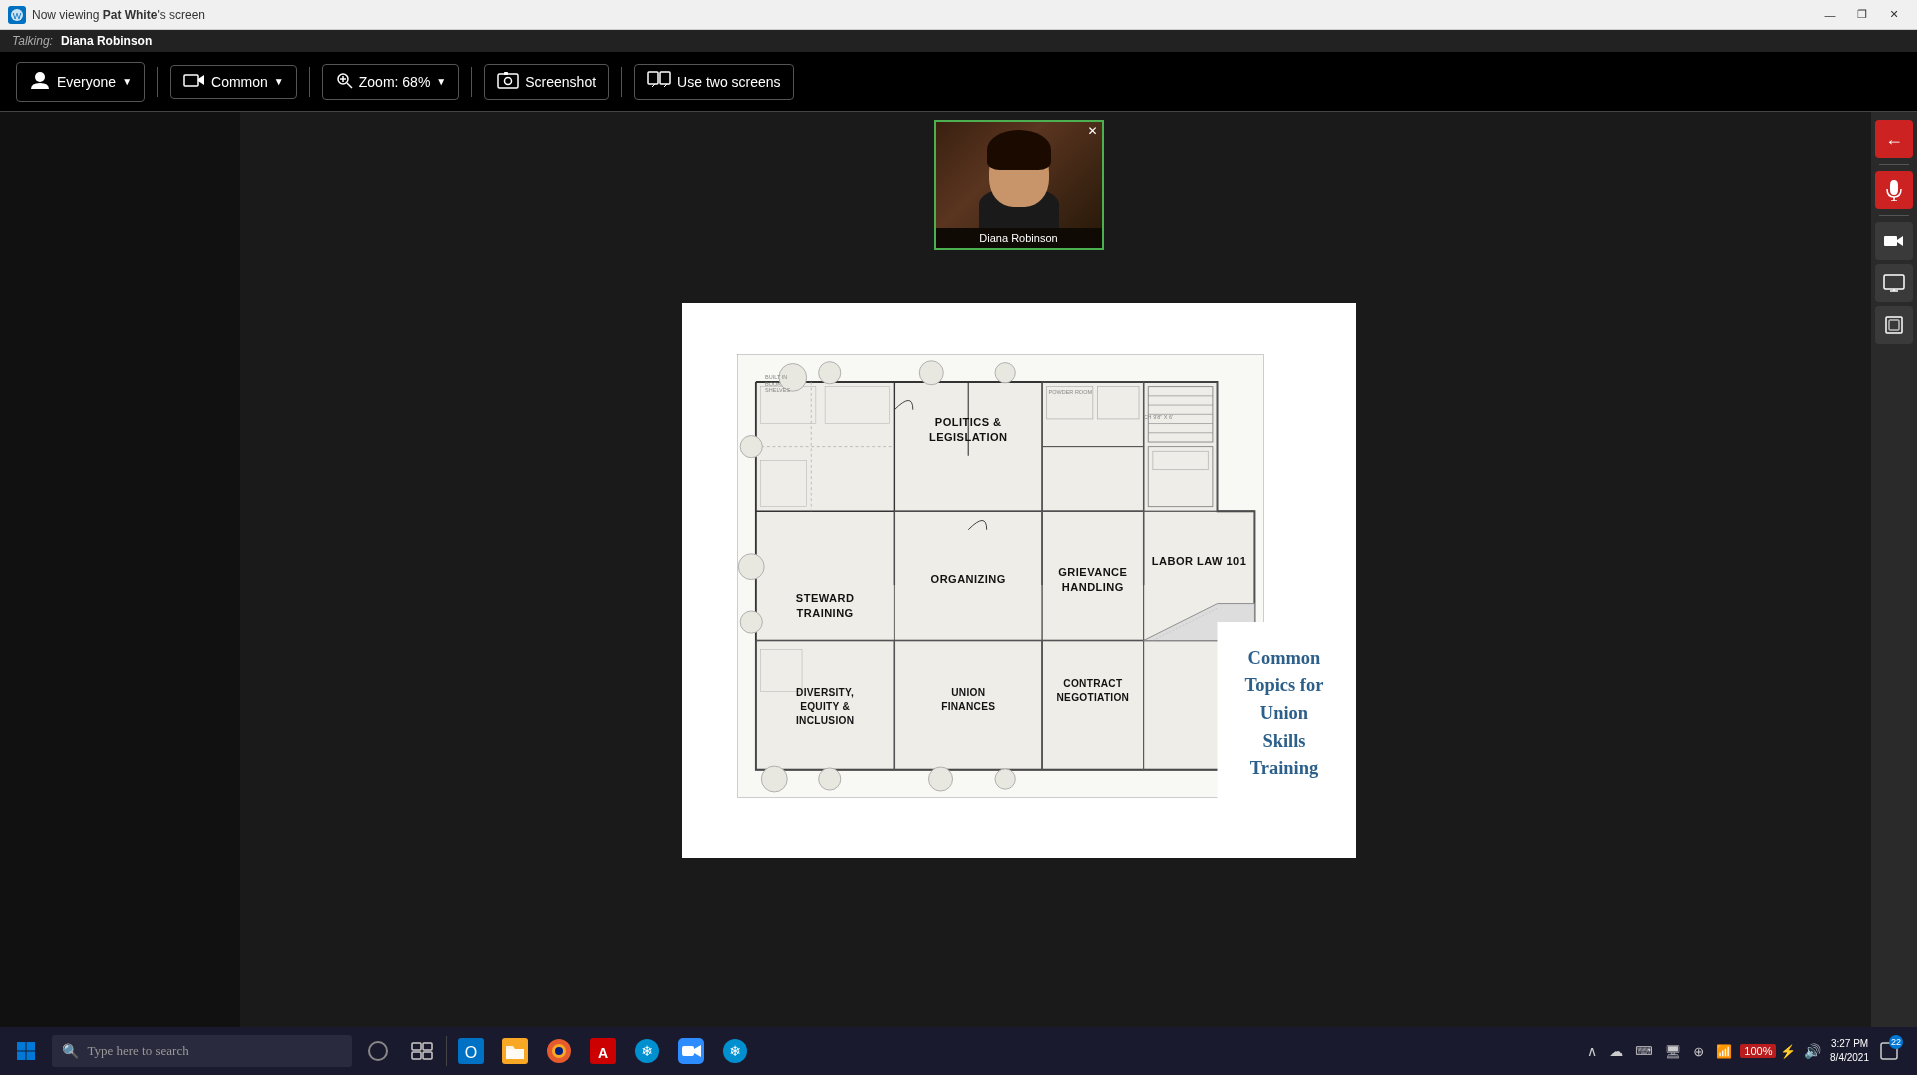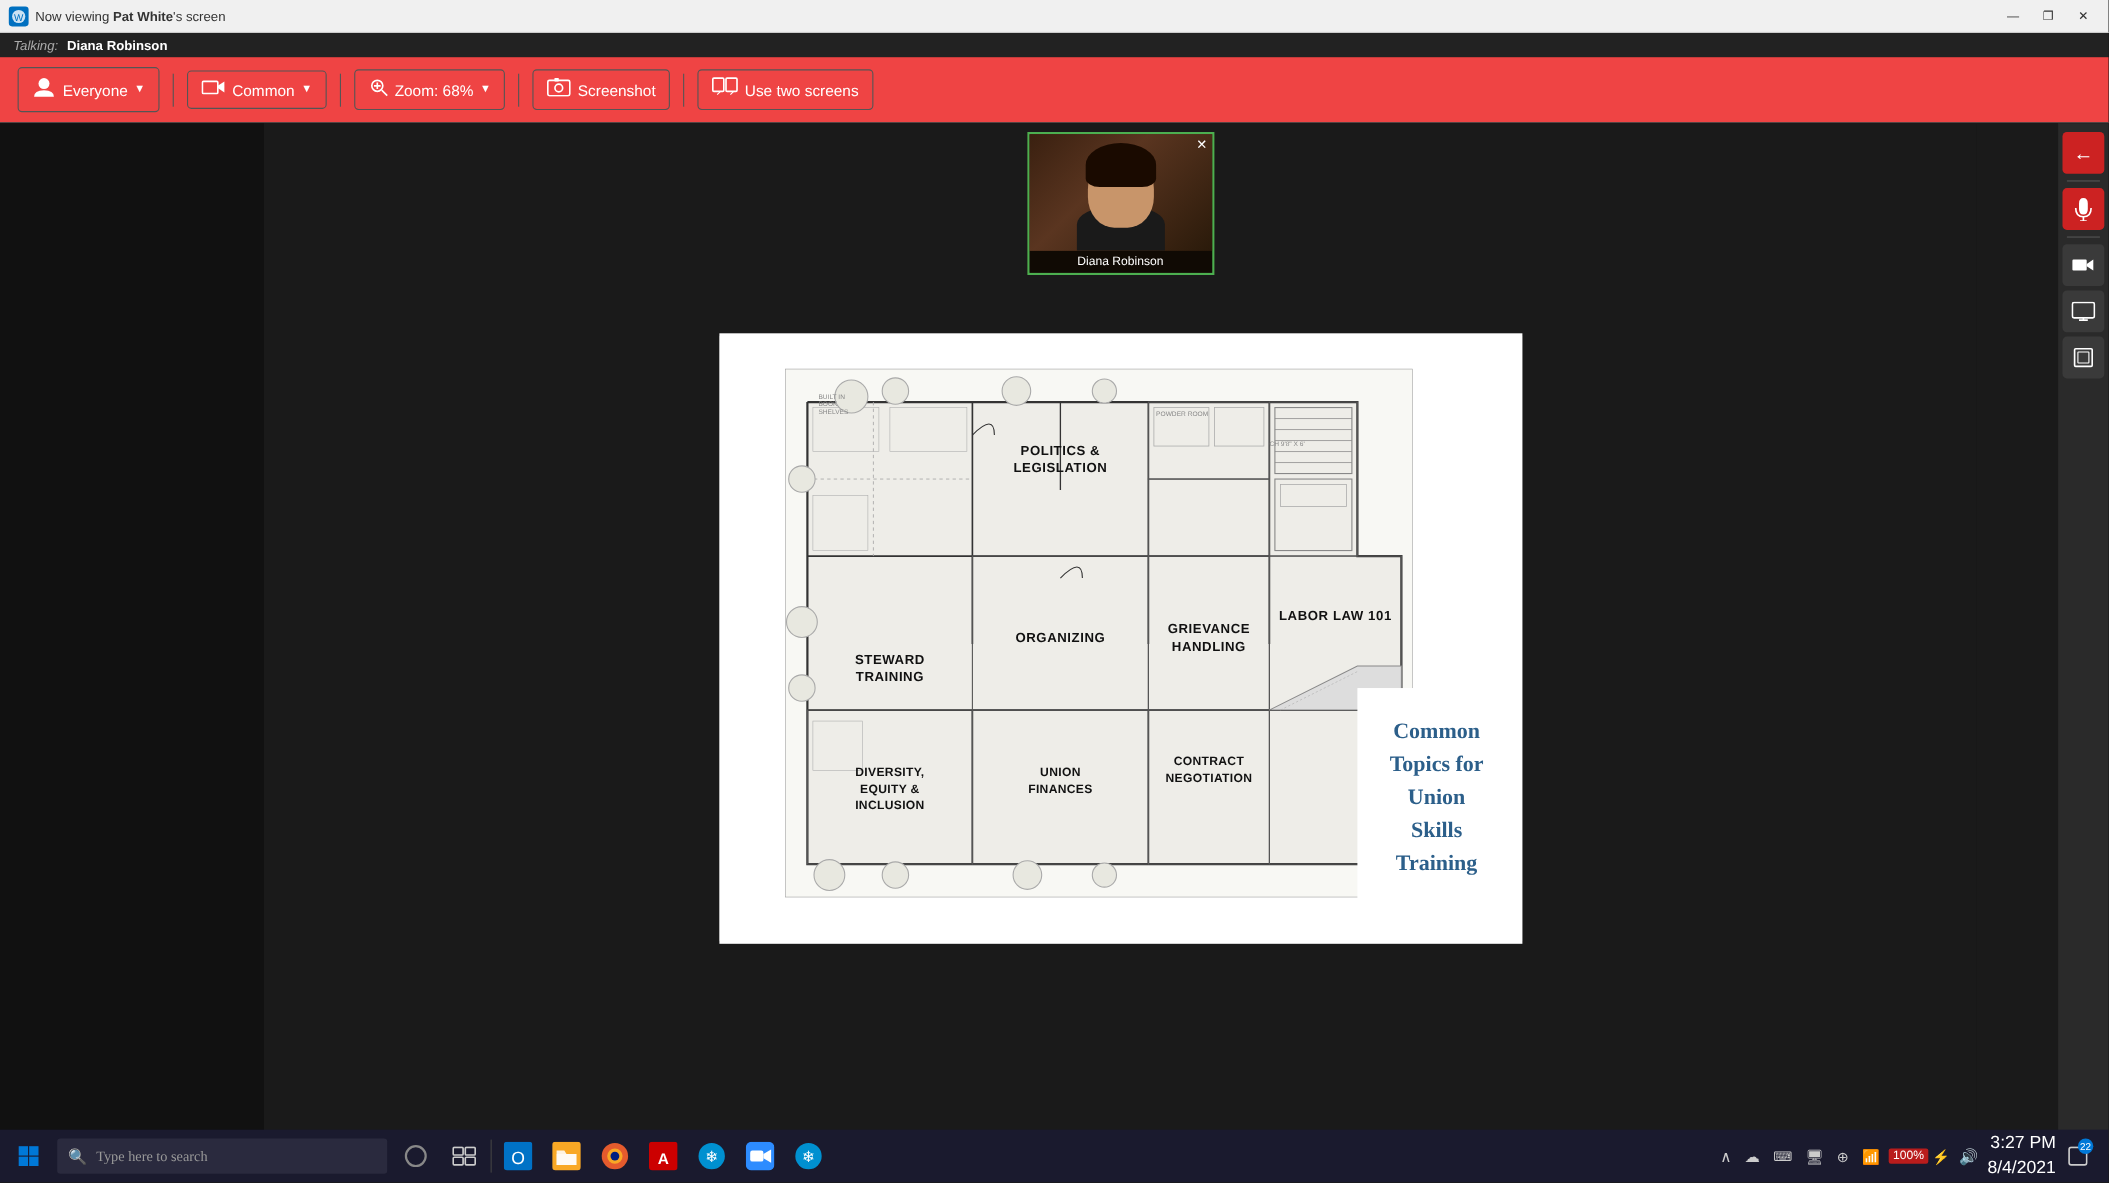--- a/index.html
+++ b/index.html
@@ -57,21 +57,21 @@
       color: #333;
       cursor: pointer;
       border: none;
       background: transparent;
     }
 
     
     #toolbar {
       width: 100%;
       height: 60px;
-      background: #ef4444;
+      background: #000000;
       display: flex;
       align-items: center;
       padding: 0 16px;
       gap: 8px;
       border-bottom: 1px solid #444;
     }
     .toolbar-item {
       display: flex;
       align-items: center;
       gap: 6px;
@@ -314,23 +314,23 @@
       padding: 2px 4px;
     }
     .taskbar-battery {
       background: #b91c1c;
       color: white;
       font-size: 11px;
       padding: 1px 4px;
       border-radius: 2px;
     }
     .taskbar-time {
-      text-align: right;
-      color: white;
-      font-size: 16px;
+      text-align: center;
+      color: white;
+      font-size: 10px;
       line-height: 1.4;
       cursor: pointer;
     }
     .taskbar-notification {
       width: 32px;
       height: 44px;
       display: flex;
       align-items: center;
       justify-content: center;
       color: white;
@@ -369,21 +369,21 @@
       font-style: italic;
     }
     .talking-name {
       color: white;
       font-weight: bold;
       font-size: 12px;
     }
 
     
     #slide-wrapper {
-      width: 730px;
+      width: 674px;
       height: 555px;
       background: white;
       position: relative;
       overflow: hidden;
     }
 
     
     .taskbar-app {
       width: 44px;
       height: 44px;

